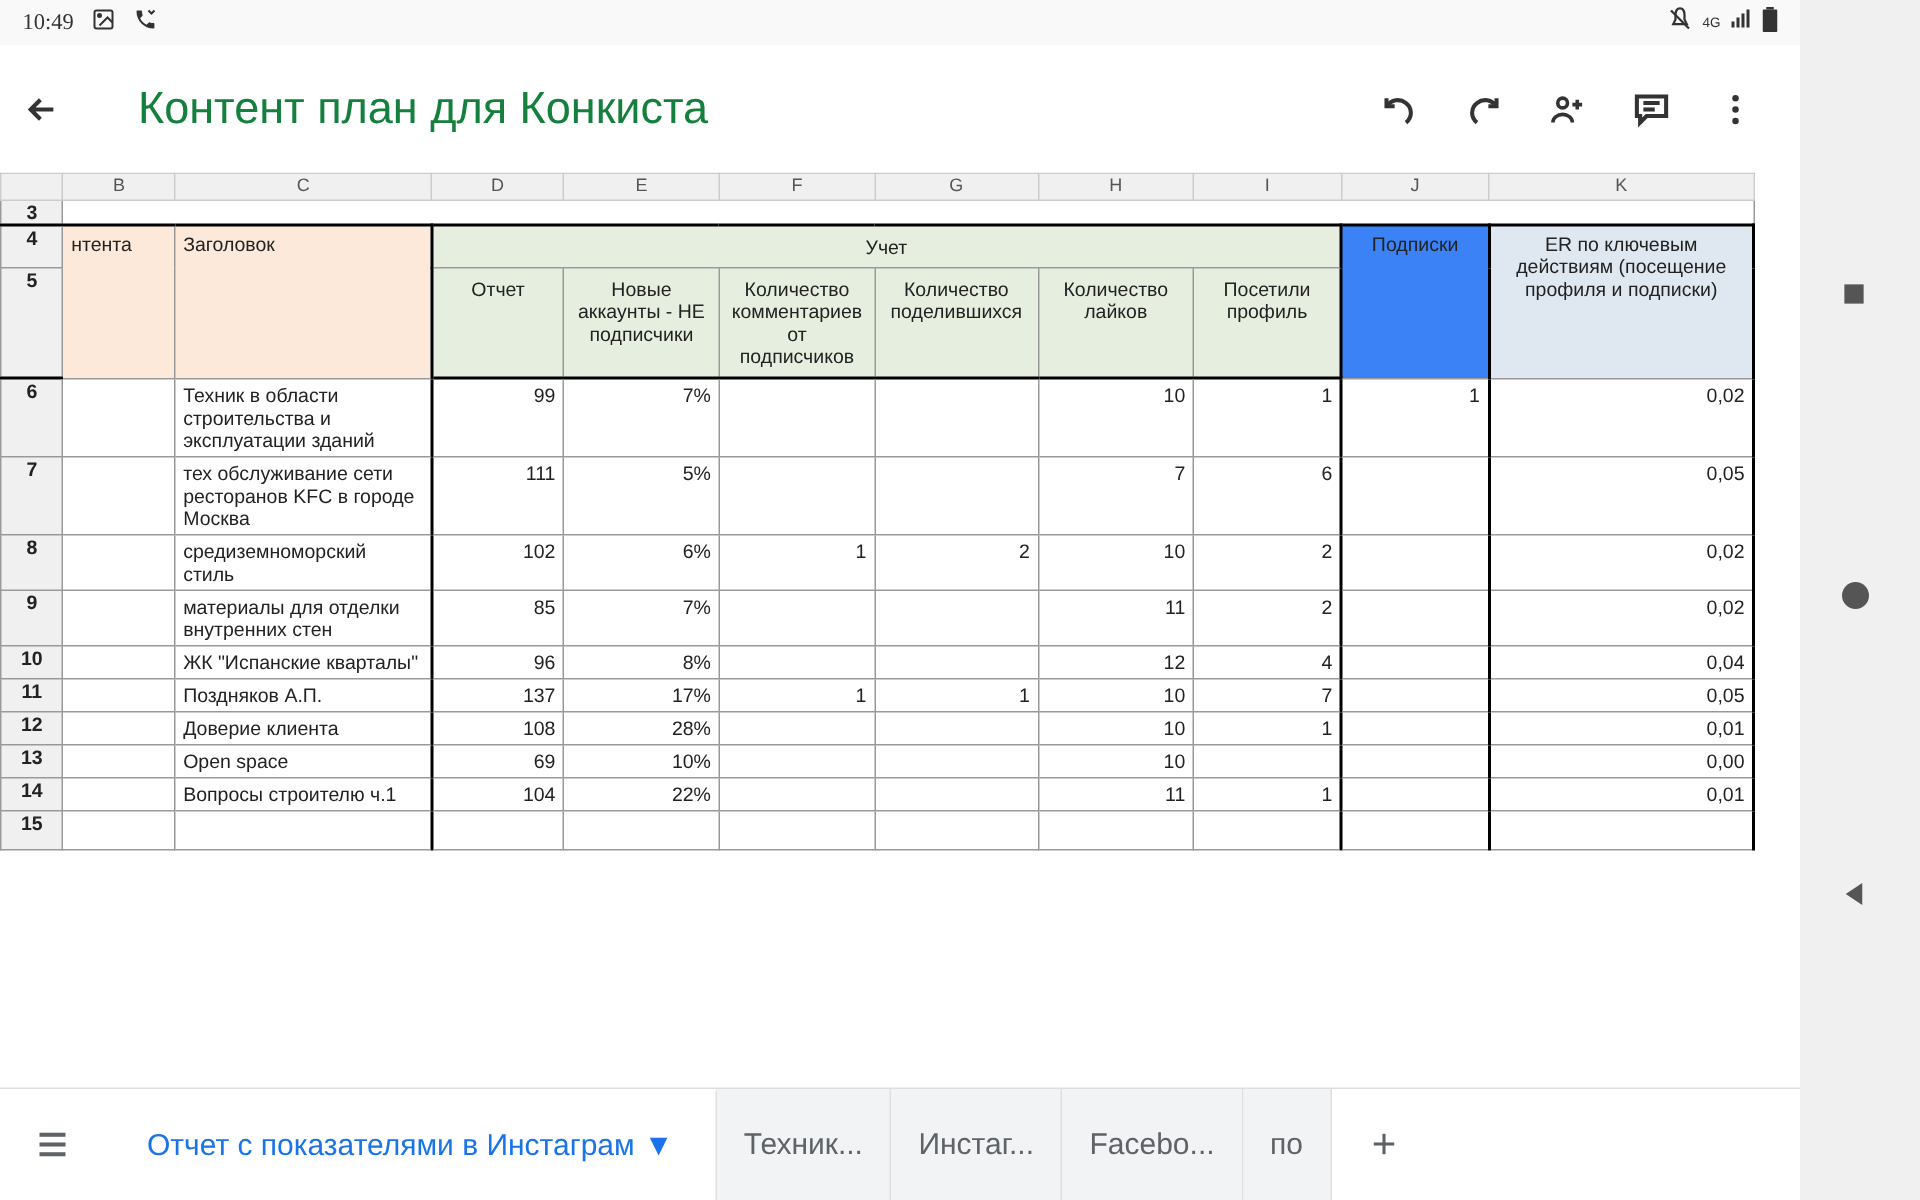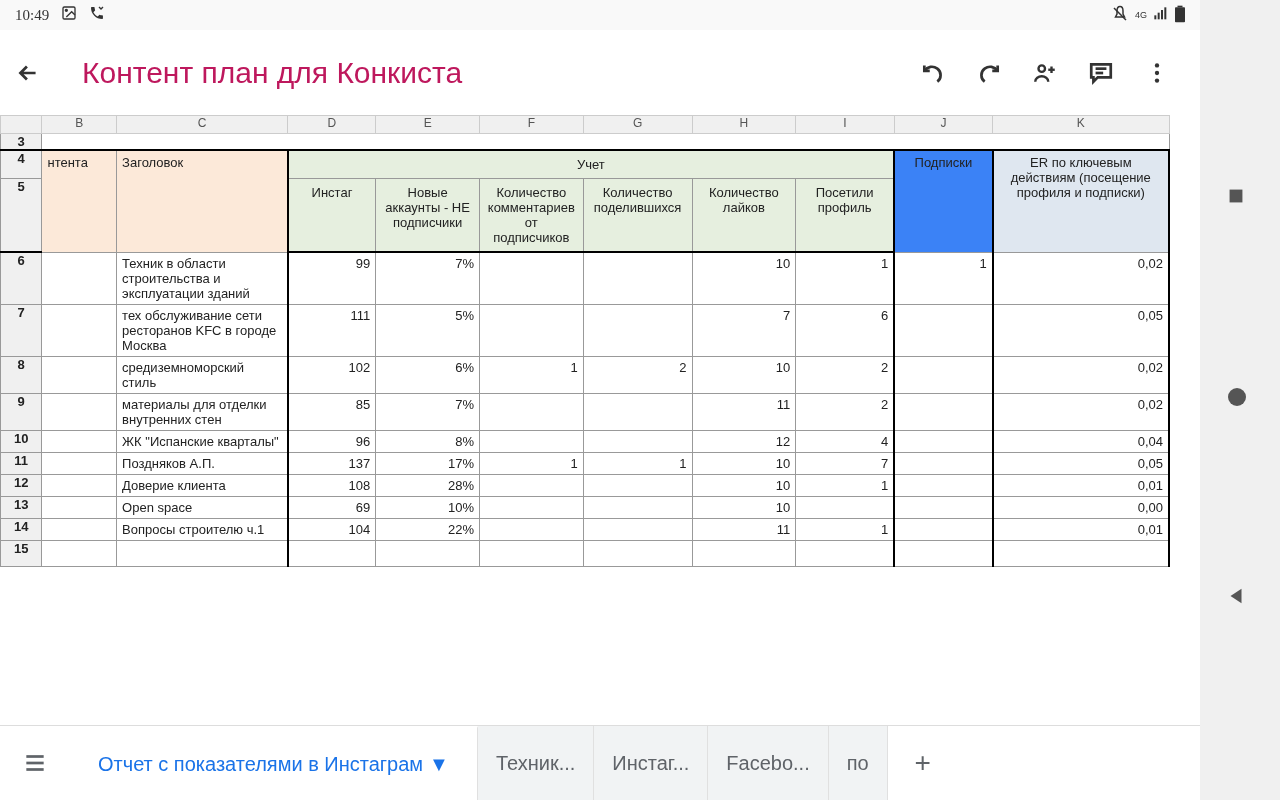--- a/index.html
+++ b/index.html
@@ -7,21 +7,21 @@
 
 .phone-frame { width: 1200px; height: 800px; background: #fff; position: absolute; left: 0; top: 0; }
 
 
 .status-bar { height: 30px; background: #f9f9f9; display: flex; justify-content: space-between; align-items: center; padding: 0 15px; font-size: 15px; color: #333; }
 .status-left { display: flex; align-items: center; gap: 12px; font-family: Liberation Serif, serif; }
 .status-right { display: flex; align-items: center; gap: 6px; }
 
 
 .app-header { height: 85px; background: #fff; display: flex; align-items: center; padding: 0 15px; gap: 20px; }
-.app-title { font-size: 30px; color: #be185d; flex: 1; margin-left: 21px; }
+.app-title { font-size: 30px; color: #15803d; flex: 1; margin-left: 31px; }
 .header-actions { display: flex; gap: 30px; align-items: center; margin-right: 15px; }
 .header-icon { width: 26px; height: 26px; color: #444; cursor: pointer; display:flex; align-items:center; justify-content:center; }
 
 
 .sheet-area { position: relative; height: 580px; overflow: hidden; }
 .sheet-table { border-collapse: collapse; table-layout: fixed; width: 1170px; }
 .sheet-table th, .sheet-table td { border: 1px solid #999; font-size: 13px; color: #222; vertical-align: top; }
 
 
 .col-letters th { background: #f0f0f0; font-weight: normal; text-align: center; height: 18px; font-size: 12px; color: #555; border:1px solid #ccc; }
@@ -191,21 +191,21 @@
         <th class="row-num">4</th>
         <td class="hdr-peach" rowspan="2">нтента</td>
         <td class="hdr-peach cell-thick-r" rowspan="2">Заголовок</td>
         <td class="hdr-green cell-thick-r" colspan="6">Учет</td>
         <td class="hdr-plain cell-thick-r" rowspan="2">Подписки</td>
         <td class="hdr-blue cell-thick-r" rowspan="2">ER по ключевым действиям (посещение профиля и подписки)</td>
       </tr>
 
       <tr class="thick-border-row">
         <th class="row-num">5</th>
-        <td class="hdr-green">Инстаг</td>
+        <td class="hdr-green">Отчет</td>
         <td class="hdr-green">Новые аккаунты - НЕ подписчики</td>
         <td class="hdr-green">Количество комментариев от подписчиков</td>
         <td class="hdr-green">Количество поделившихся</td>
         <td class="hdr-green">Количество лайков</td>
         <td class="hdr-green cell-thick-r">Посетили профиль</td>
       </tr>
 
       <tr>
         <th class="row-num">6</th>
         <td class="cell-empty"></td>

